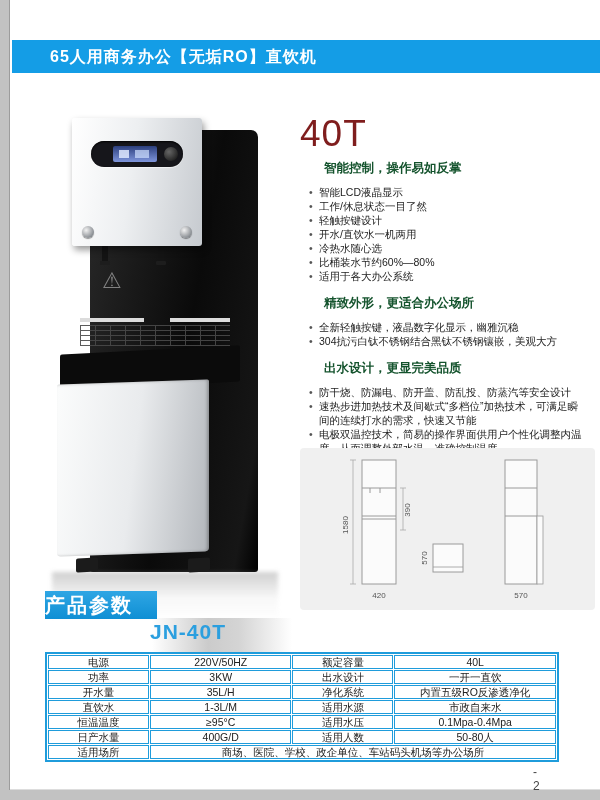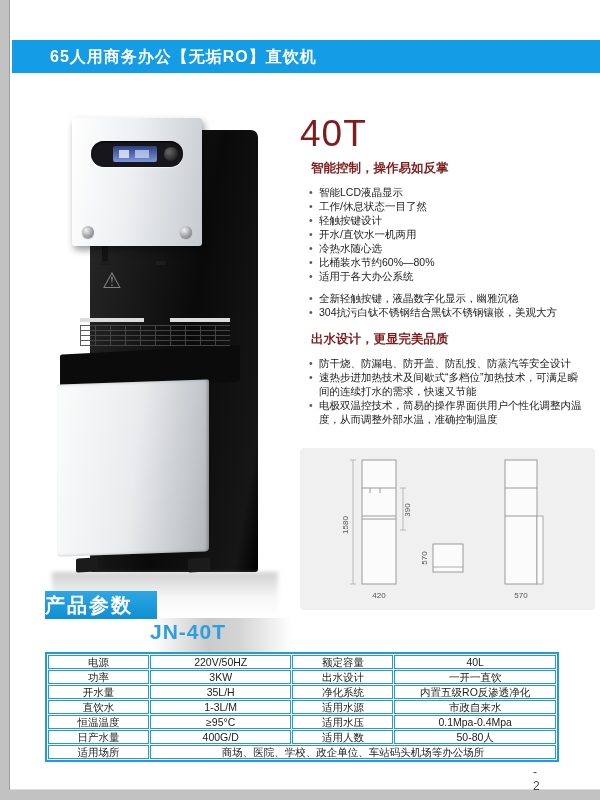--- a/index.html
+++ b/index.html
@@ -44,21 +44,21 @@
     background:linear-gradient(97deg,#fbfcfc 0%,#e9ebed 50%,#b2b6bb 100%);
     box-shadow:inset -2px 0 3px rgba(0,0,0,.25);}
   .m-foot{position:absolute;top:448px;width:22px;height:14px;background:#1b1b1b;border-radius:2px;transform:skewY(-3deg);}
   .m-foot.l{left:38px}.m-foot.r{left:150px}
   .m-reflect{position:absolute;left:14px;top:462px;width:226px;height:48px;
     background:linear-gradient(180deg,rgba(120,120,120,.35),rgba(200,200,200,.12) 55%,transparent);filter:blur(2px);}
 
   
   .features{position:absolute;left:300px;top:114px;width:296px;color:#2b2b2b;}
   .model-title{font-size:37px;font-weight:500;color:#7f1d1d;letter-spacing:1px;line-height:40px;margin-bottom:6px;}
-  .sec-heading{font-size:12.5px;font-weight:bold;color:#7f1d1d;margin:12px 0 3px 11px;}
+  .sec-heading{font-size:12.5px;font-weight:bold;color:#14532d;margin:12px 0 3px 24px;}
   .sec-heading.first{margin-top:0;}
   ul.bullets{list-style:none;margin:8px;padding:0;font-size:10.5px;line-height:14px;color:#222;}
   ul.bullets li{position:relative;padding-left:11px;}
   ul.bullets li::before{content:"•";position:absolute;left:1px;color:#555;}
 
   
   .draw-panel{position:absolute;left:300px;top:448px;width:295px;height:162px;background:#f0f0f0;border-radius:4px;}
 
   
   .specs-smudge{position:absolute;left:152px;top:618px;width:140px;height:34px;
@@ -119,20 +119,21 @@
     <ul class="bullets">
       <li>智能LCD液晶显示</li>
       <li>工作/休息状态一目了然</li>
       <li>轻触按键设计</li>
       <li>开水/直饮水一机两用</li>
       <li>冷热水随心选</li>
       <li>比桶装水节约60%—80%</li>
       <li>适用于各大办公系统</li>
     </ul>
 
+    <div class="sec-heading">精致外形，更适合办公场所</div>
     <ul class="bullets">
       <li>全新轻触按键，液晶数字化显示，幽雅沉稳</li>
       <li>304抗污白钛不锈钢结合黑钛不锈钢镶嵌，美观大方</li>
     </ul>
 
     <div class="sec-heading">出水设计，更显完美品质</div>
     <ul class="bullets">
       <li>防干烧、防漏电、防开盖、防乱投、防蒸汽等安全设计</li>
       <li>速热步进加热技术及间歇式“多档位”加热技术，可满足瞬间的连续打水的需求，快速又节能</li>
       <li>电极双温控技术，简易的操作界面供用户个性化调整内温度，从而调整外部水温，准确控制温度</li>

